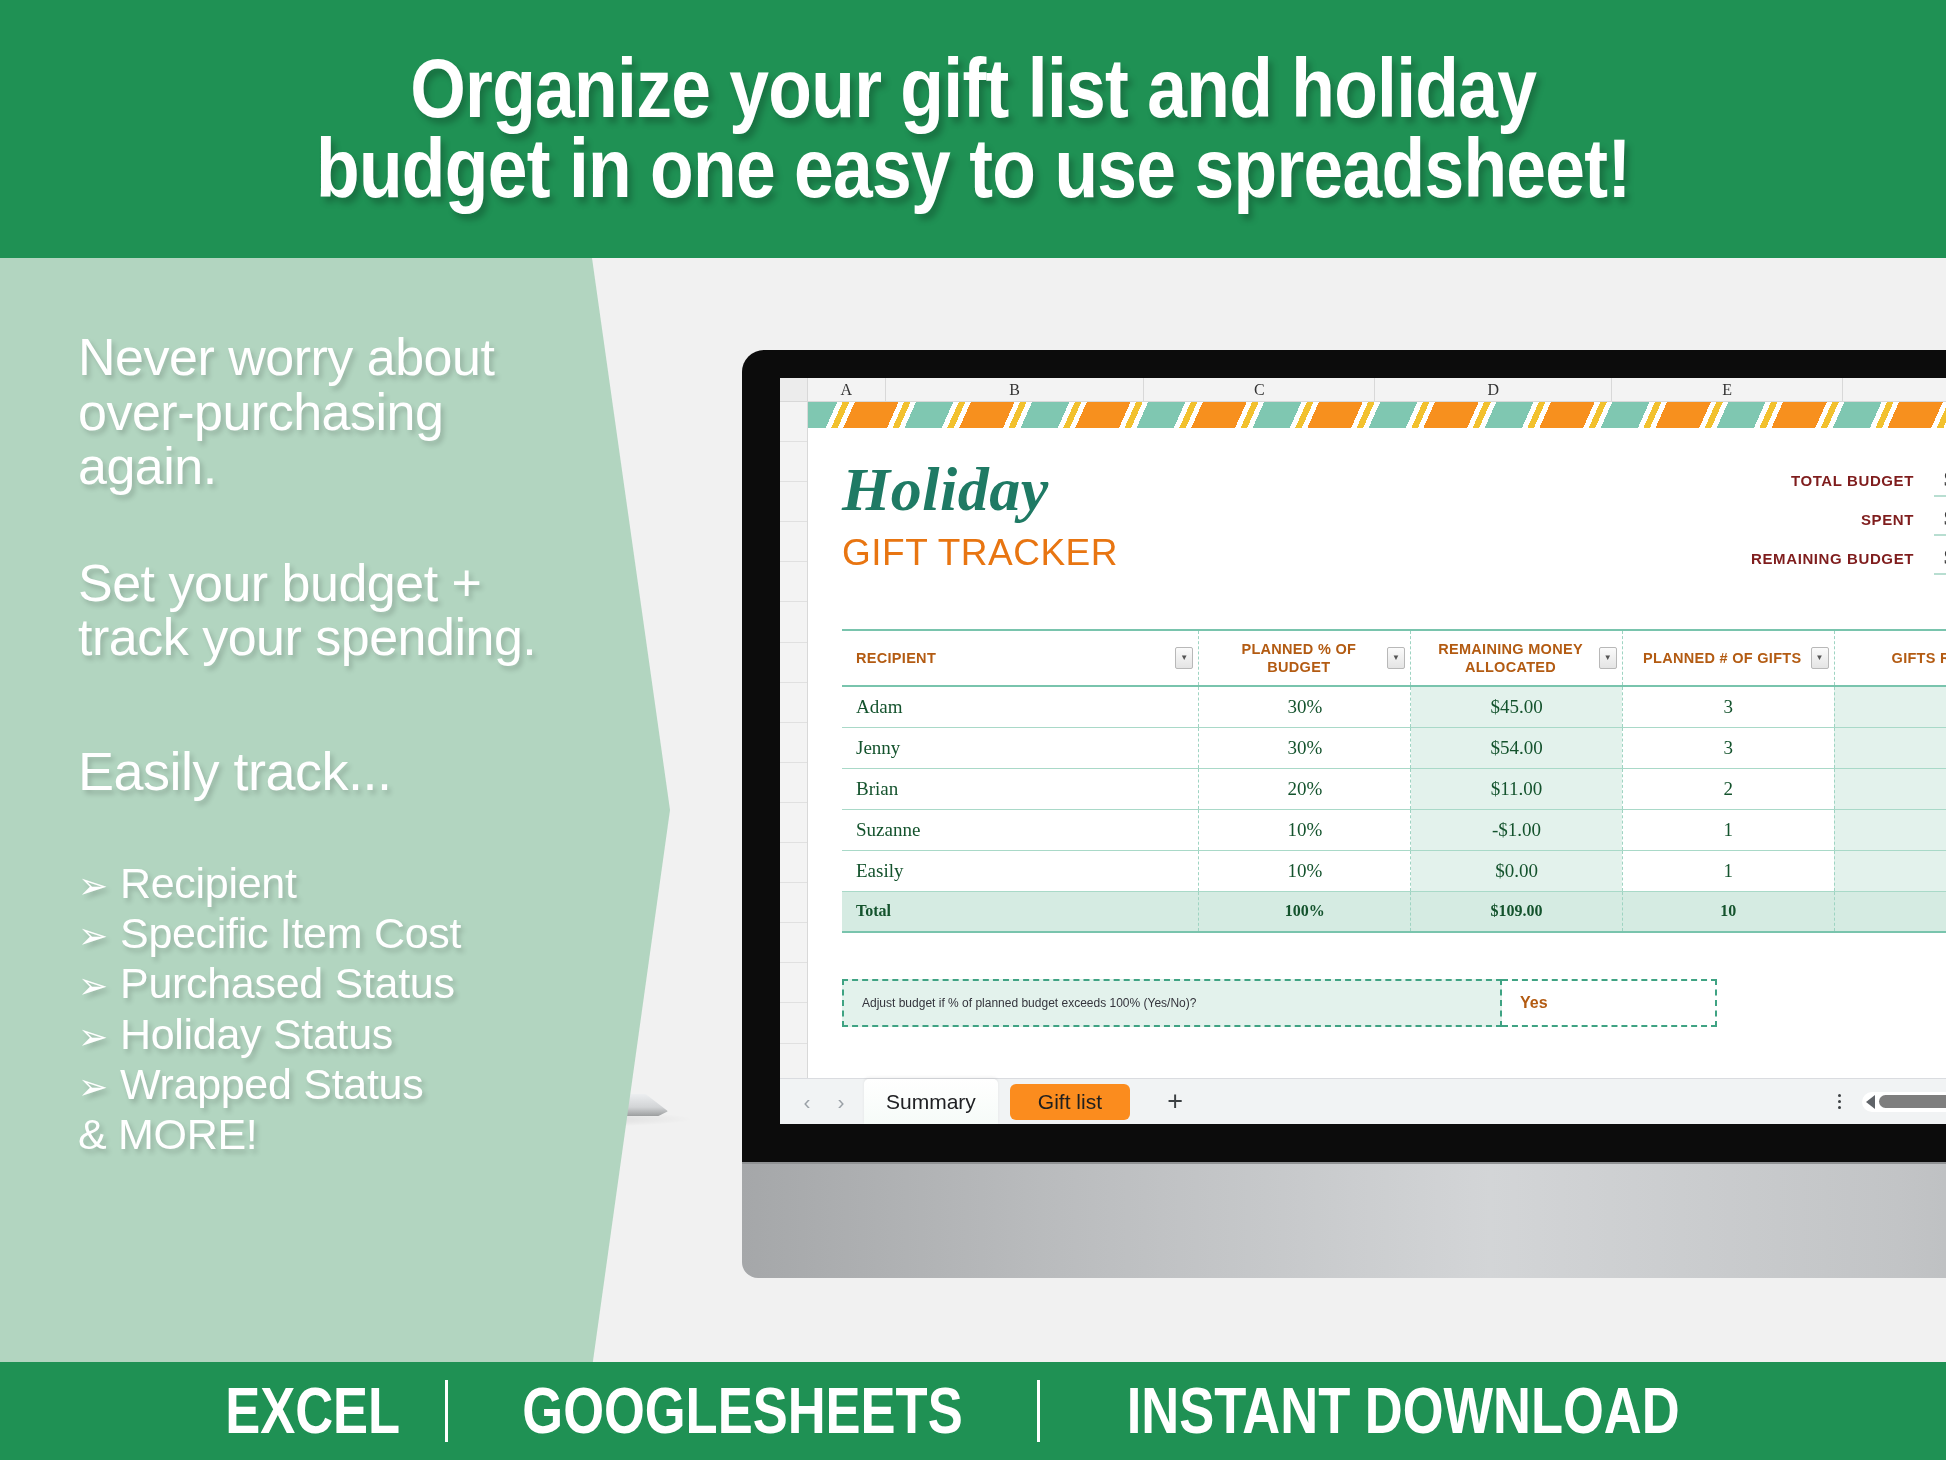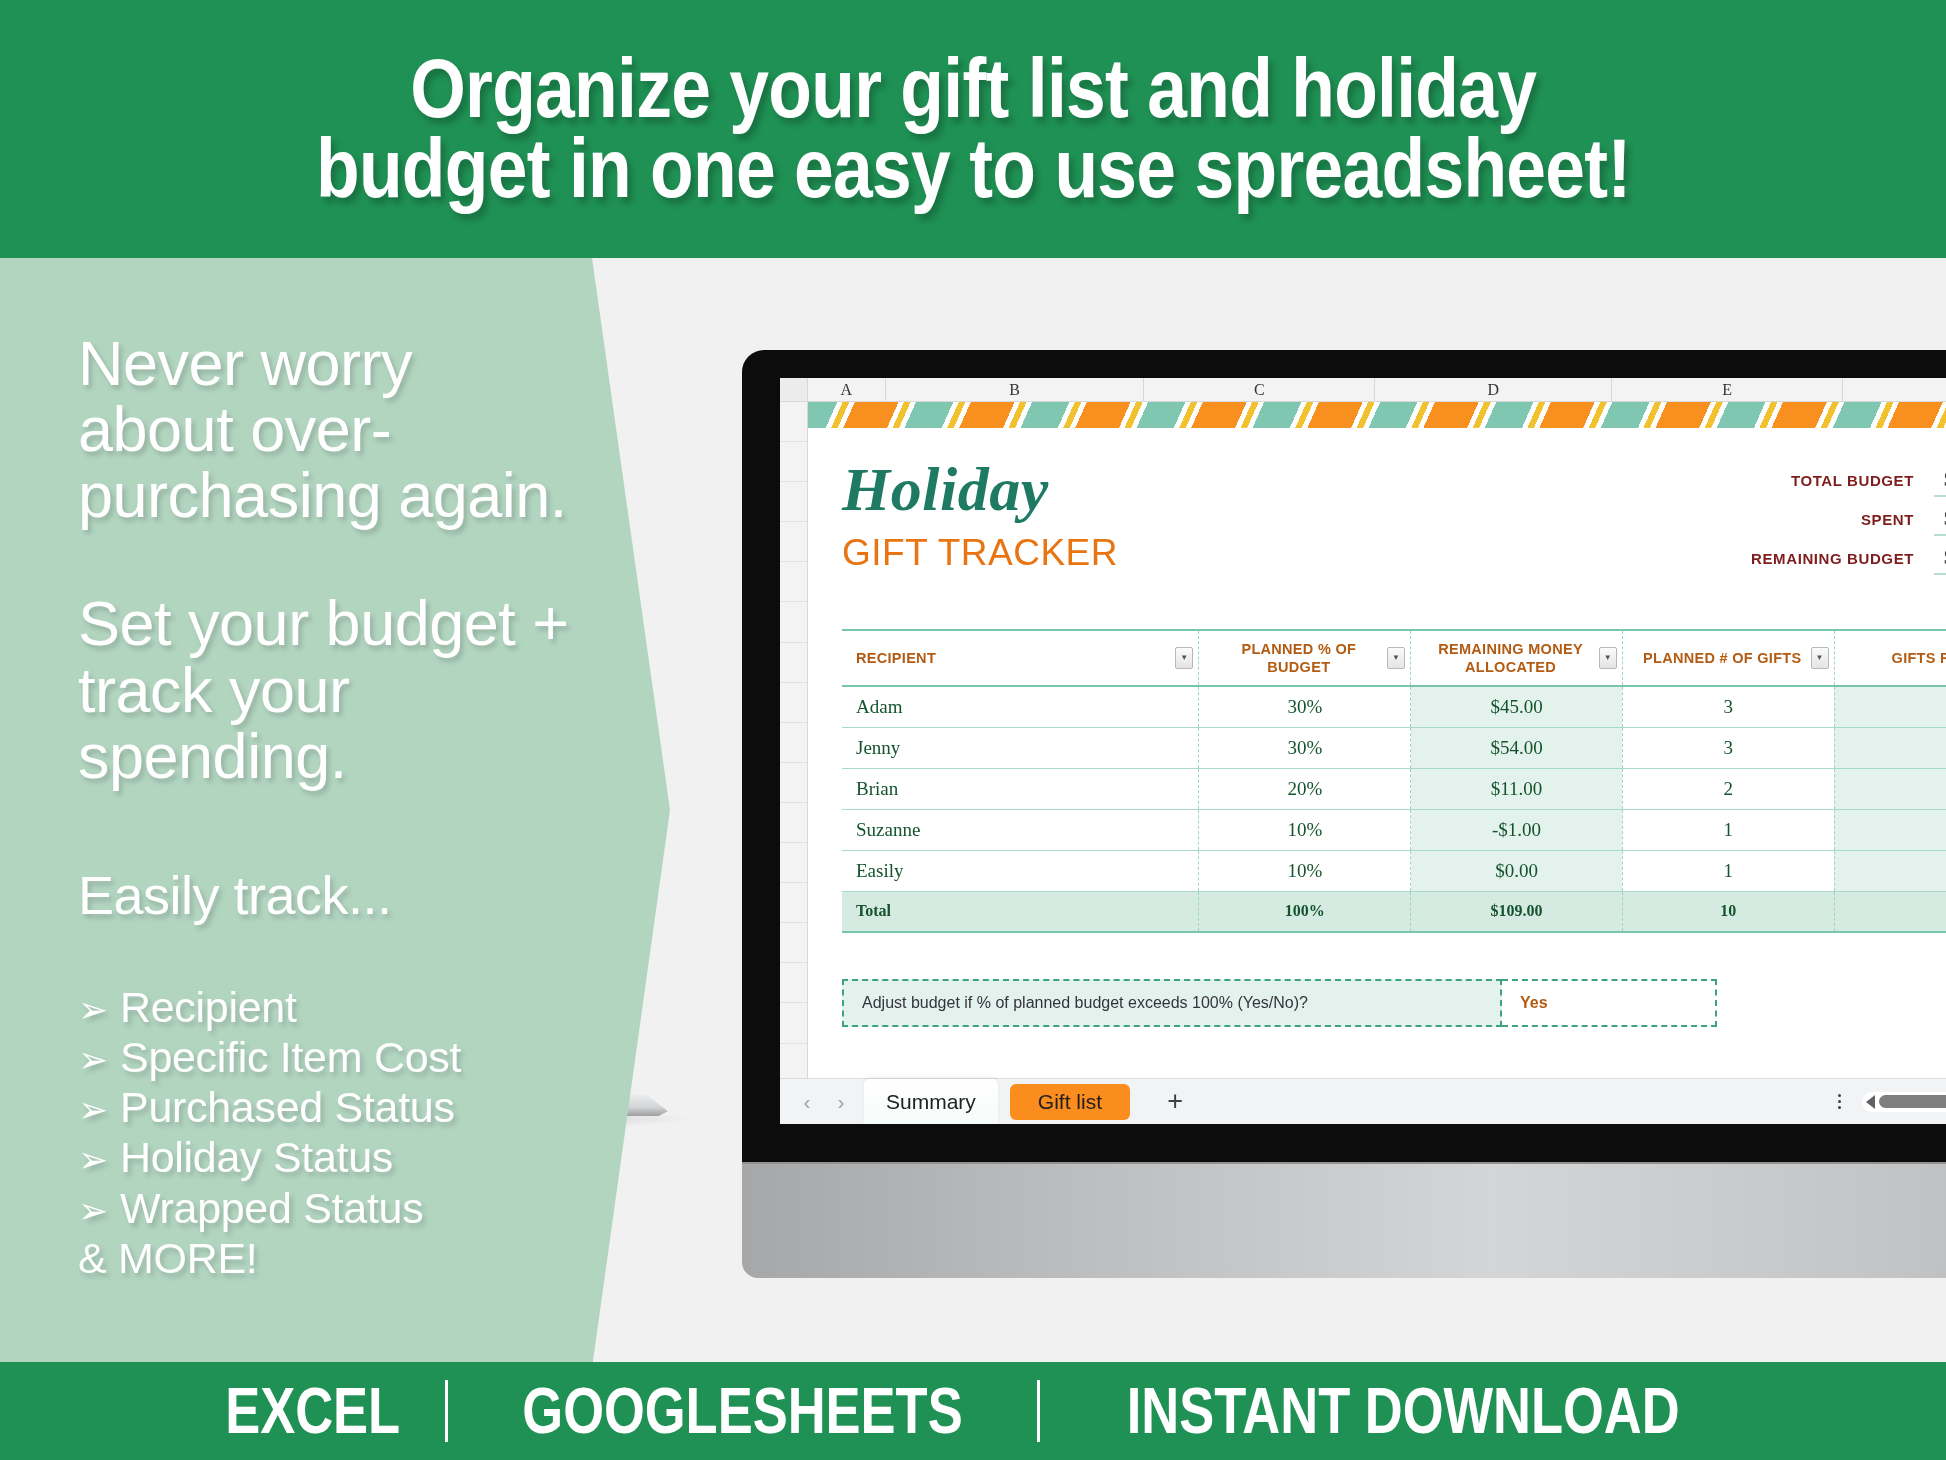--- a/index.html
+++ b/index.html
@@ -48,21 +48,21 @@
   
   .left-copy {
     position: absolute;
     left: 78px; top: 330px;
     width: 500px;
     z-index: 4;
     color: #ffffff;
     text-shadow: 3px 4px 5px rgba(0,0,0,0.17);
   }
   .para {
-    font-size: 63px;
+    font-size: 52px;
     line-height: 1.05;
     font-weight: 400;
     letter-spacing: -0.5px;
   }
   .para.second { margin-top: 62px; }
   .easily {
     font-size: 54px;
     line-height: 1.05;
     margin-top: 78px;
     letter-spacing: -0.5px;
@@ -300,21 +300,21 @@
 
   .note-strip {
     margin-top: 46px;
     display: flex;
   }
   .note-q {
     flex: none;
     width: 660px;
     background: #e3f2ec;
     border: 2px dashed #3fa383;
-    font-size: 16px;
+    font-size: 12px;
     color: #34343c;
     padding: 14px 18px;
     height: 48px;
     display: flex; align-items: center;
   }
   .note-a {
     flex: none;
     width: 215px;
     background: #ffffff;
     border: 2px dashed #3fa383;

